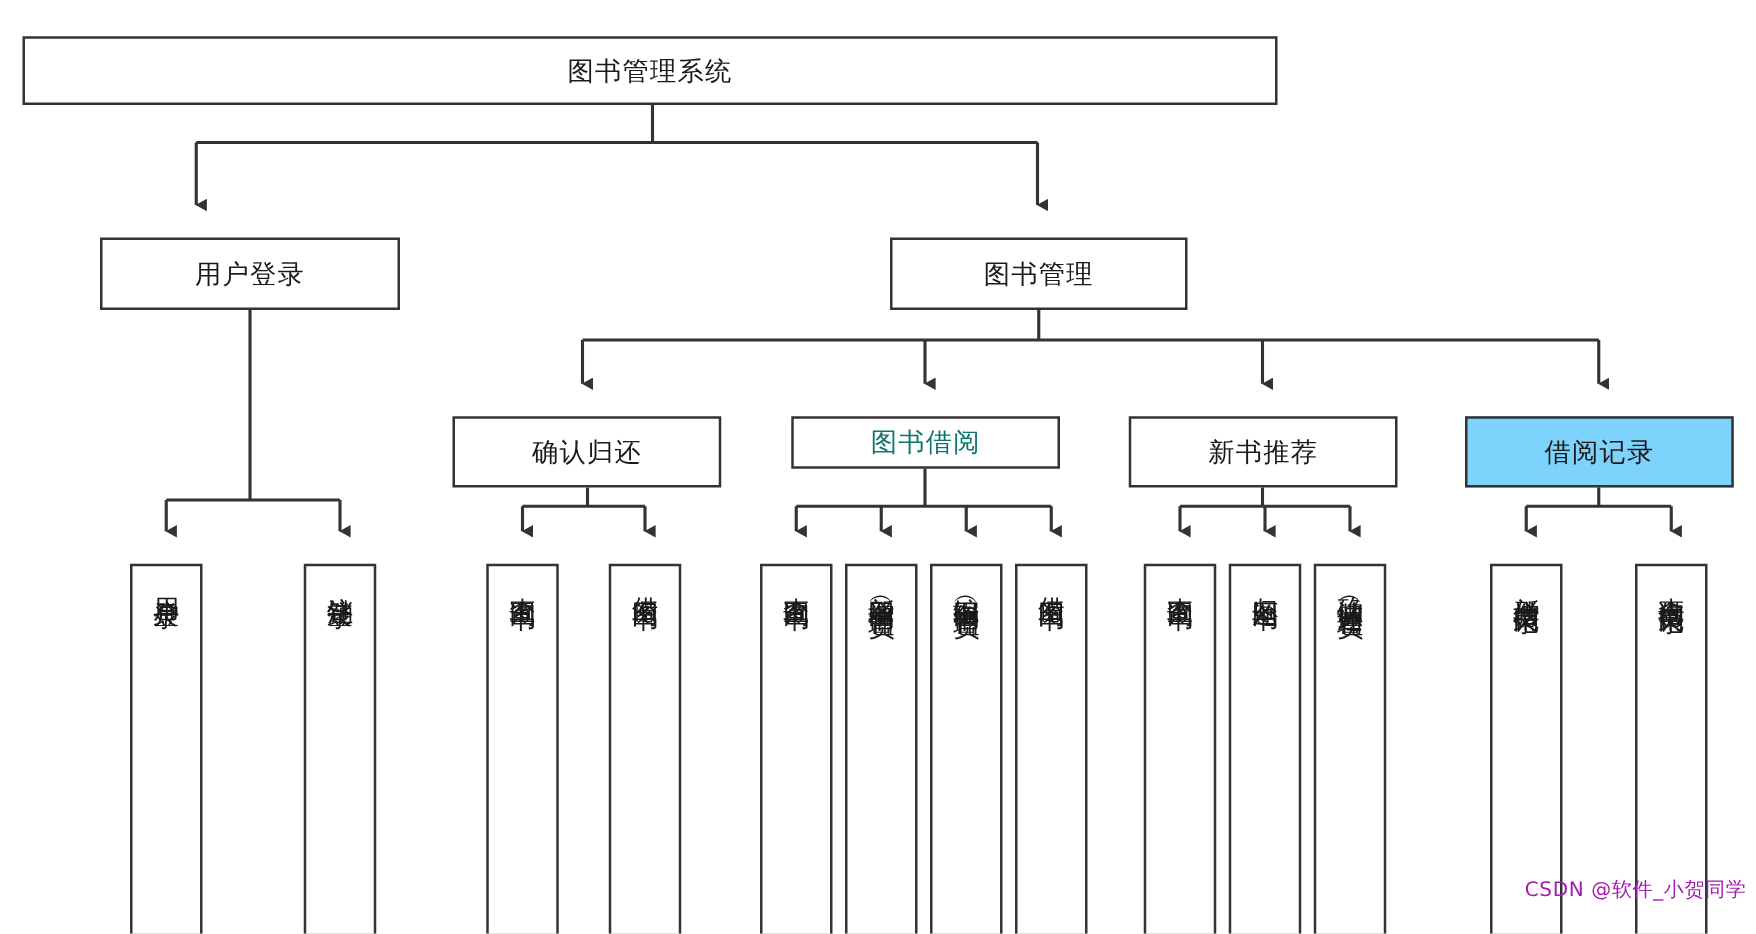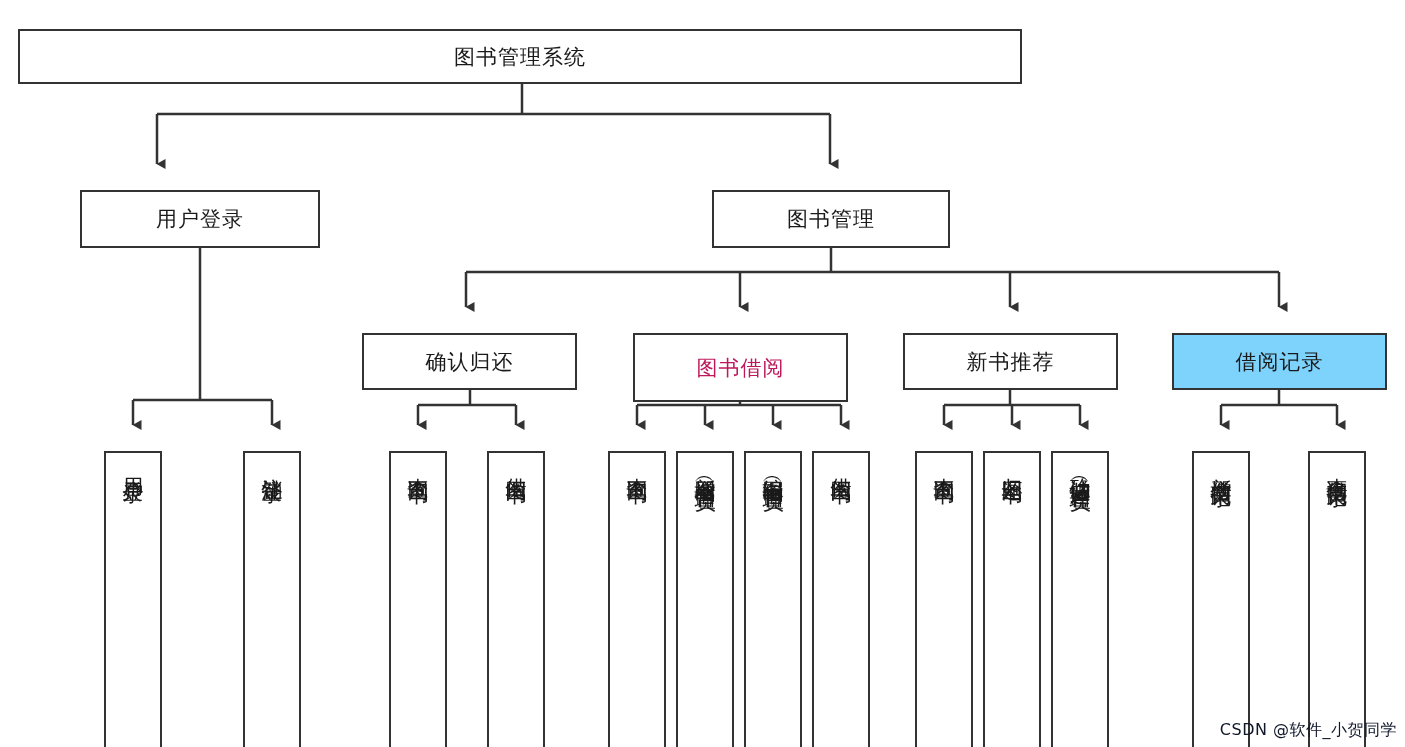--- a/index.html
+++ b/index.html
@@ -47,23 +47,23 @@
     writing-mode: vertical-rl;
     text-orientation: upright;
     font-size: 21px;
     line-height: 1.05;
     letter-spacing: 2px;
     white-space: nowrap;
   }
   .watermark {
     position: absolute;
     right: 8px;
-    bottom: 6px;
+    bottom: 24px;
     font-size: 16px;
-    color: #0f172a;
+    color: #a21caf;
     letter-spacing: 0.5px;
     white-space: nowrap;
     margin-left: 21px;
   }
 </style>
 </head>
 <body>
 
 <div id="canvas">
   <svg id="edges" viewBox="0 0 1405 747" xmlns="http://www.w3.org/2000/svg">
@@ -112,21 +112,21 @@
       </div>
       <div class="node horiz" style="left: 80px; top: 174px; width: 240px; height: 58px; border-color: rgb(51, 51, 51); background: rgb(255, 255, 255); color: rgb(26, 26, 26);">
         <span>用户登录</span>
       </div>
       <div class="node horiz" style="left: 712px; top: 174px; width: 238px; height: 58px; border-color: rgb(51, 51, 51); background: rgb(255, 255, 255); color: rgb(26, 26, 26);">
         <span>图书管理</span>
       </div>
       <div class="node horiz" style="left: 362px; top: 317px; width: 215px; height: 57px; border-color: rgb(51, 51, 51); background: rgb(255, 255, 255); color: rgb(26, 26, 26);">
         <span>确认归还</span>
       </div>
-      <div class="node horiz" style="left: 633px; top: 317px; width: 215px; height: 69px; border-color: rgb(51, 51, 51); background: rgb(255, 255, 255); color: #be185d;">
+      <div class="node horiz" style="left: 633px; top: 317px; width: 215px; height: 42px; border-color: rgb(51, 51, 51); background: rgb(255, 255, 255); color: #0f766e;">
         <span>图书借阅</span>
       </div>
       <div class="node horiz" style="left: 903px; top: 317px; width: 215px; height: 57px; border-color: rgb(51, 51, 51); background: rgb(255, 255, 255); color: rgb(26, 26, 26);">
         <span>新书推荐</span>
       </div>
       <div class="node horiz" style="left: 1172px; top: 317px; width: 215px; height: 57px; border-color: rgb(51, 51, 51); background: #7dd3fc; color: rgb(26, 26, 26);">
         <span>借阅记录</span>
       </div>
       <div class="node vert" style="left: 104px; top: 435px; width: 58px; height: 298px; border-color: rgb(51, 51, 51); background: rgb(255, 255, 255); color: rgb(26, 26, 26);">
         <span class="vlabel">用户登录</span>

